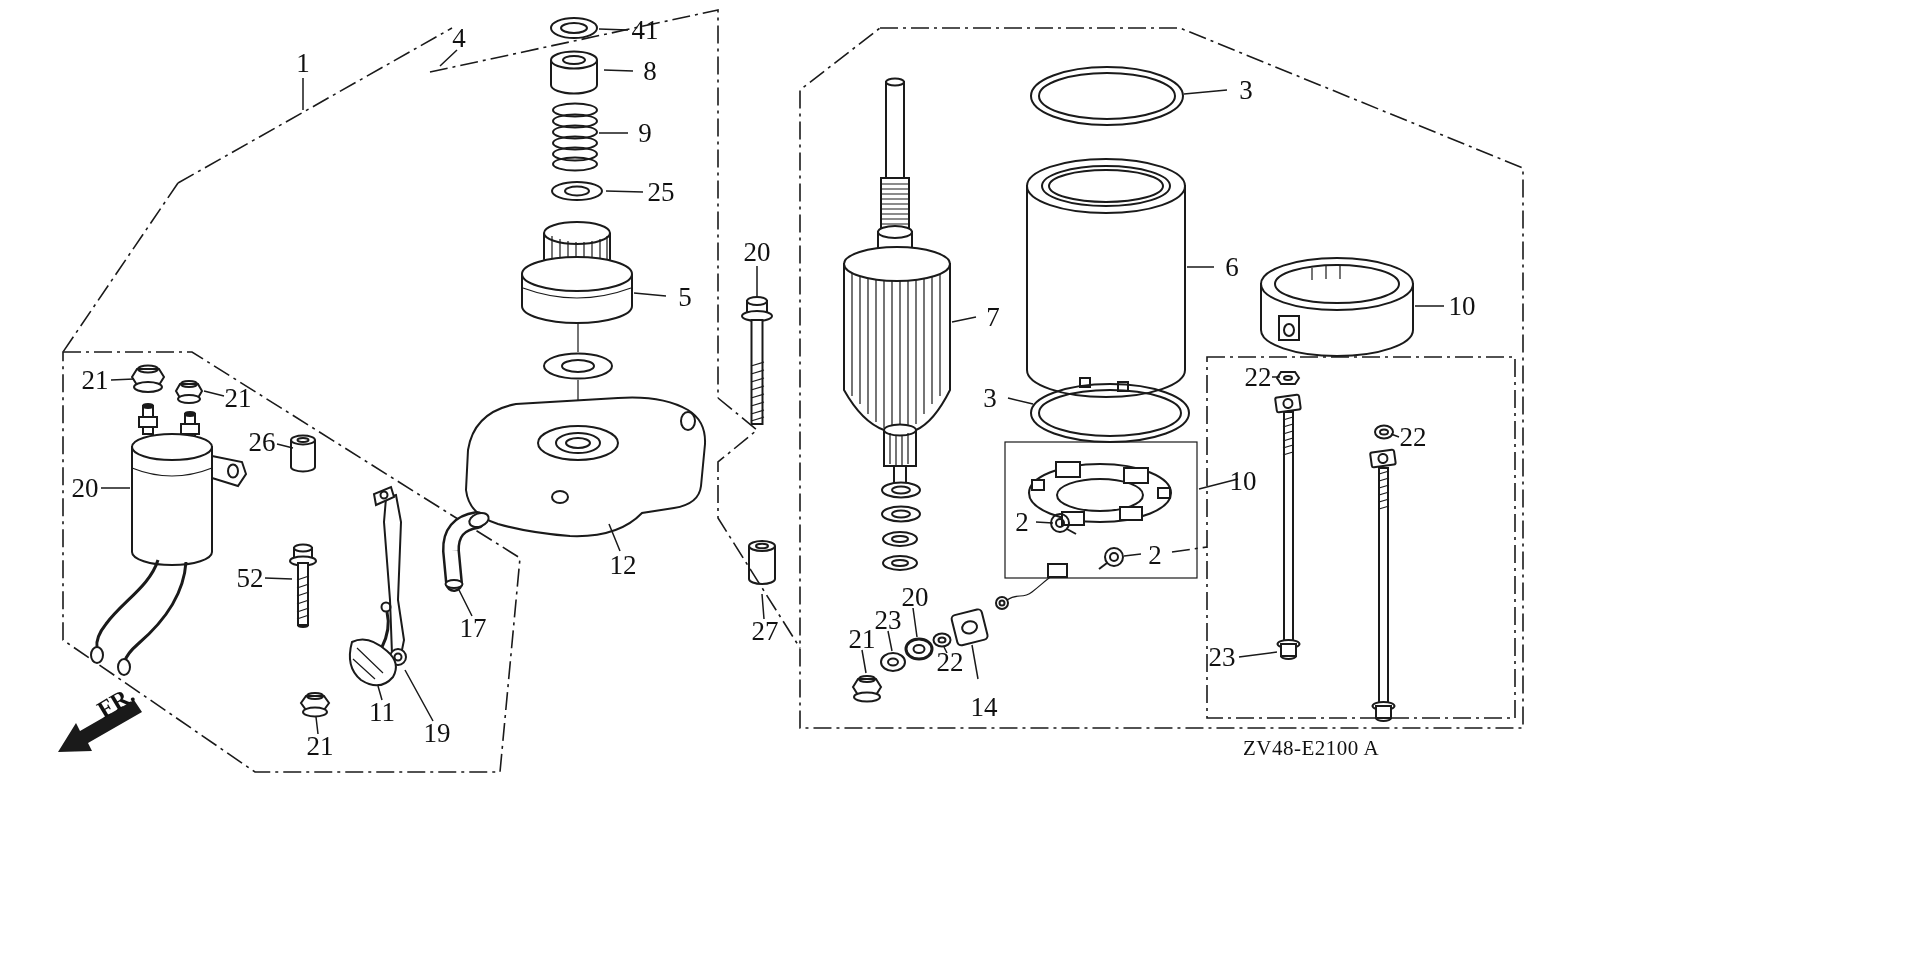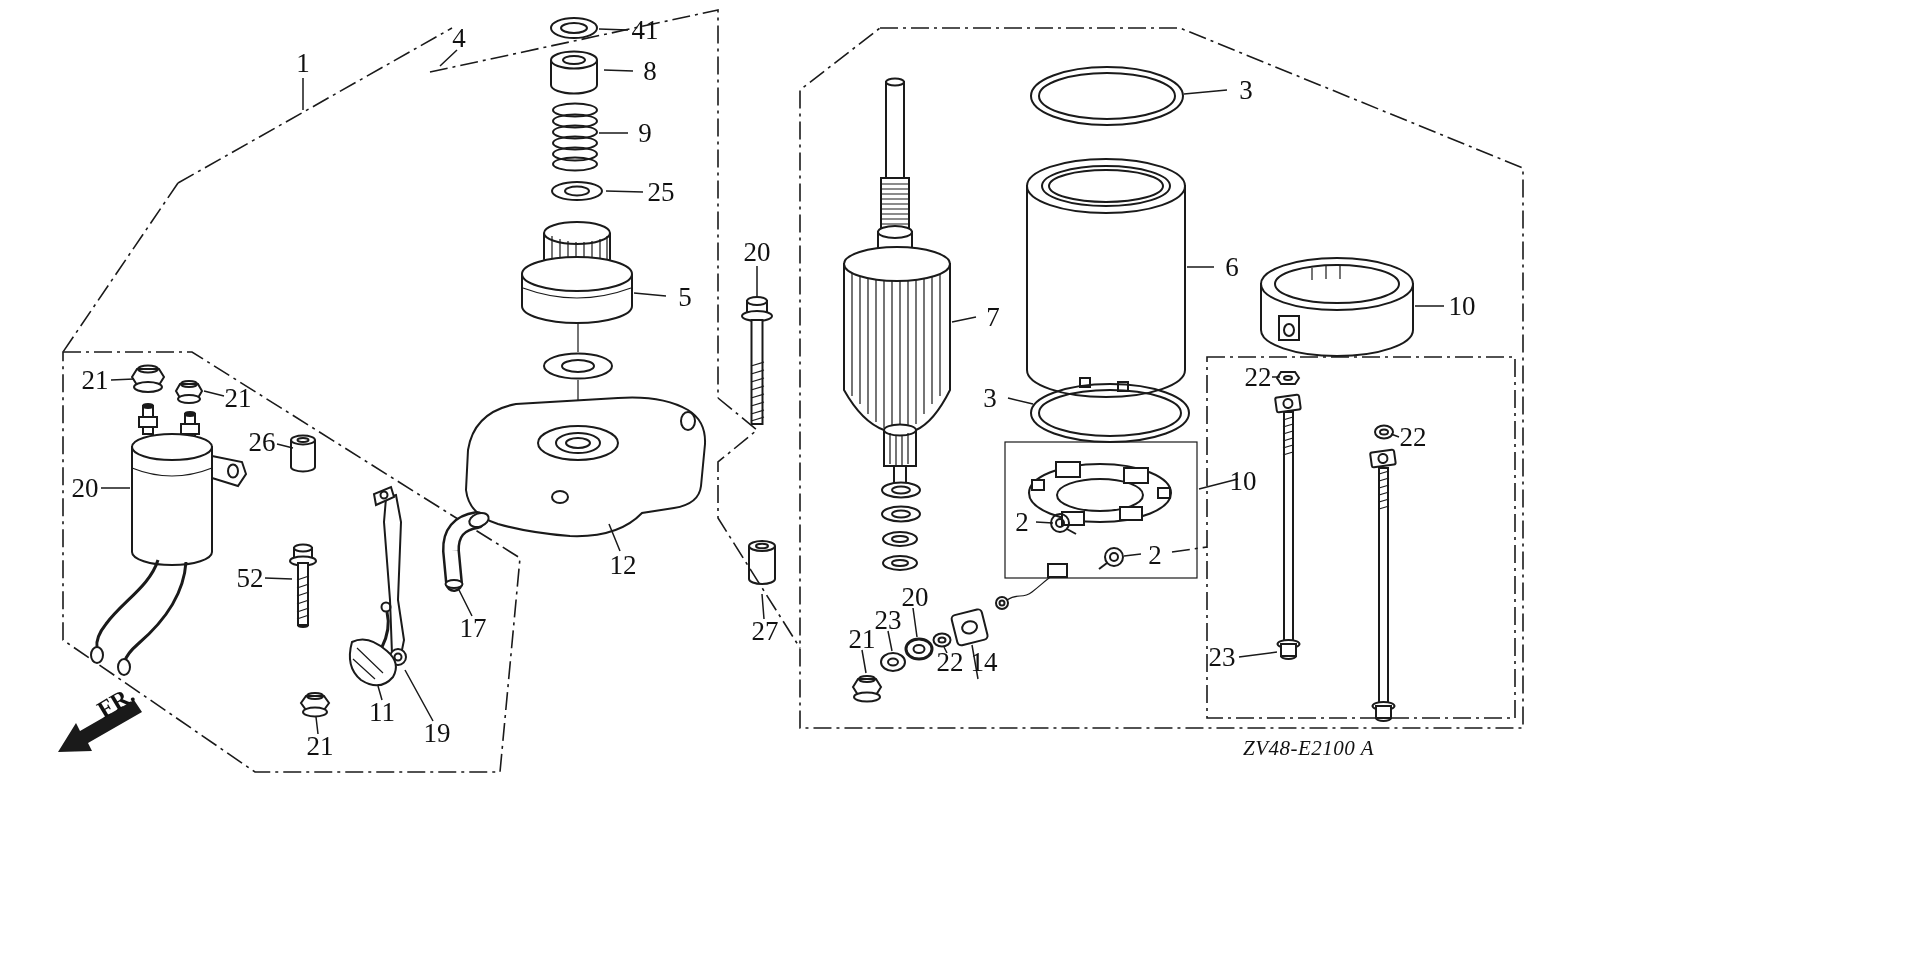--- a/index.html
+++ b/index.html
@@ -9,21 +9,21 @@
     position:relative; width:1920px; height:959px; background:#ffffff;
     overflow:hidden; font-family:"Liberation Serif", serif; color:#111;
   }
   .stage svg { position:absolute; left:0; top:0; }
   .plabel {
     position:absolute; transform:translate(-50%,-50%);
     font-size:27px; line-height:1; white-space:nowrap; color:#111;
   }
   .code {
     position:absolute; left:1243px; top:736px;
-    font-size:21px; letter-spacing:0.5px; color:#111;font-style:italic;
+    font-size:21px; letter-spacing:0.5px; color:#111;
   }
   .frlabel {
     position:absolute; left:97px; top:689px;
     font-size:24px; font-weight:bold; transform:rotate(-31deg); color:#111;
   }
   
   .ln   { fill:none; stroke:#1a1a1a; stroke-width:2; }
   .fw   { fill:#ffffff; stroke:#1a1a1a; stroke-width:2; }
   .thin { fill:none; stroke:#1a1a1a; stroke-width:1.2; }
   .lead { fill:none; stroke:#1a1a1a; stroke-width:1.5; }
@@ -359,21 +359,21 @@
   <div class="plabel" style="left:95px;top:380px">21</div>
   <div class="plabel" style="left:238px;top:398px">21</div>
   <div class="plabel" style="left:262px;top:442px">26</div>
   <div class="plabel" style="left:250px;top:578px">52</div>
   <div class="plabel" style="left:473px;top:628px">17</div>
   <div class="plabel" style="left:765px;top:631px">27</div>
   <div class="plabel" style="left:915px;top:597px">20</div>
   <div class="plabel" style="left:888px;top:620px">23</div>
   <div class="plabel" style="left:862px;top:639px">21</div>
   <div class="plabel" style="left:950px;top:662px">22</div>
-  <div class="plabel" style="left:984px;top:662px">14</div>
+  <div class="plabel" style="left:984px;top:707px">14</div>
   <div class="plabel" style="left:382px;top:712px">11</div>
   <div class="plabel" style="left:437px;top:733px">19</div>
   <div class="plabel" style="left:320px;top:746px">21</div>
   <div class="plabel" style="left:1222px;top:657px">23</div>
 
   <div class="frlabel">FR.</div>
   <div class="code">ZV48-E2100 A</div>
 
 </div>
 

